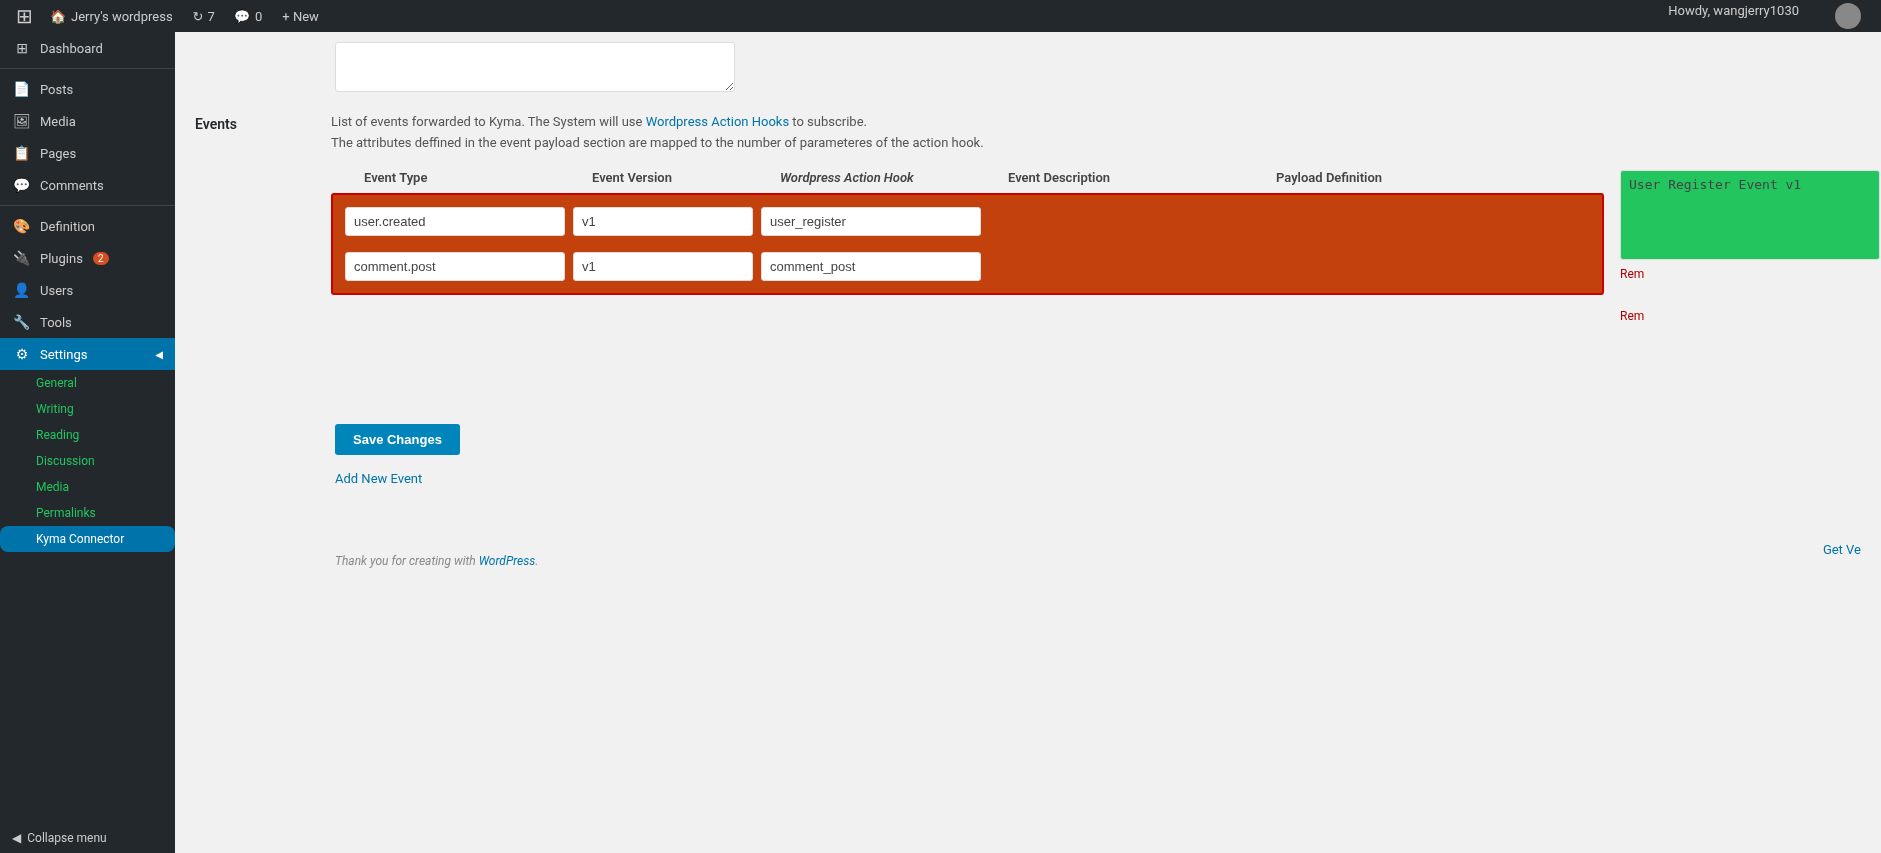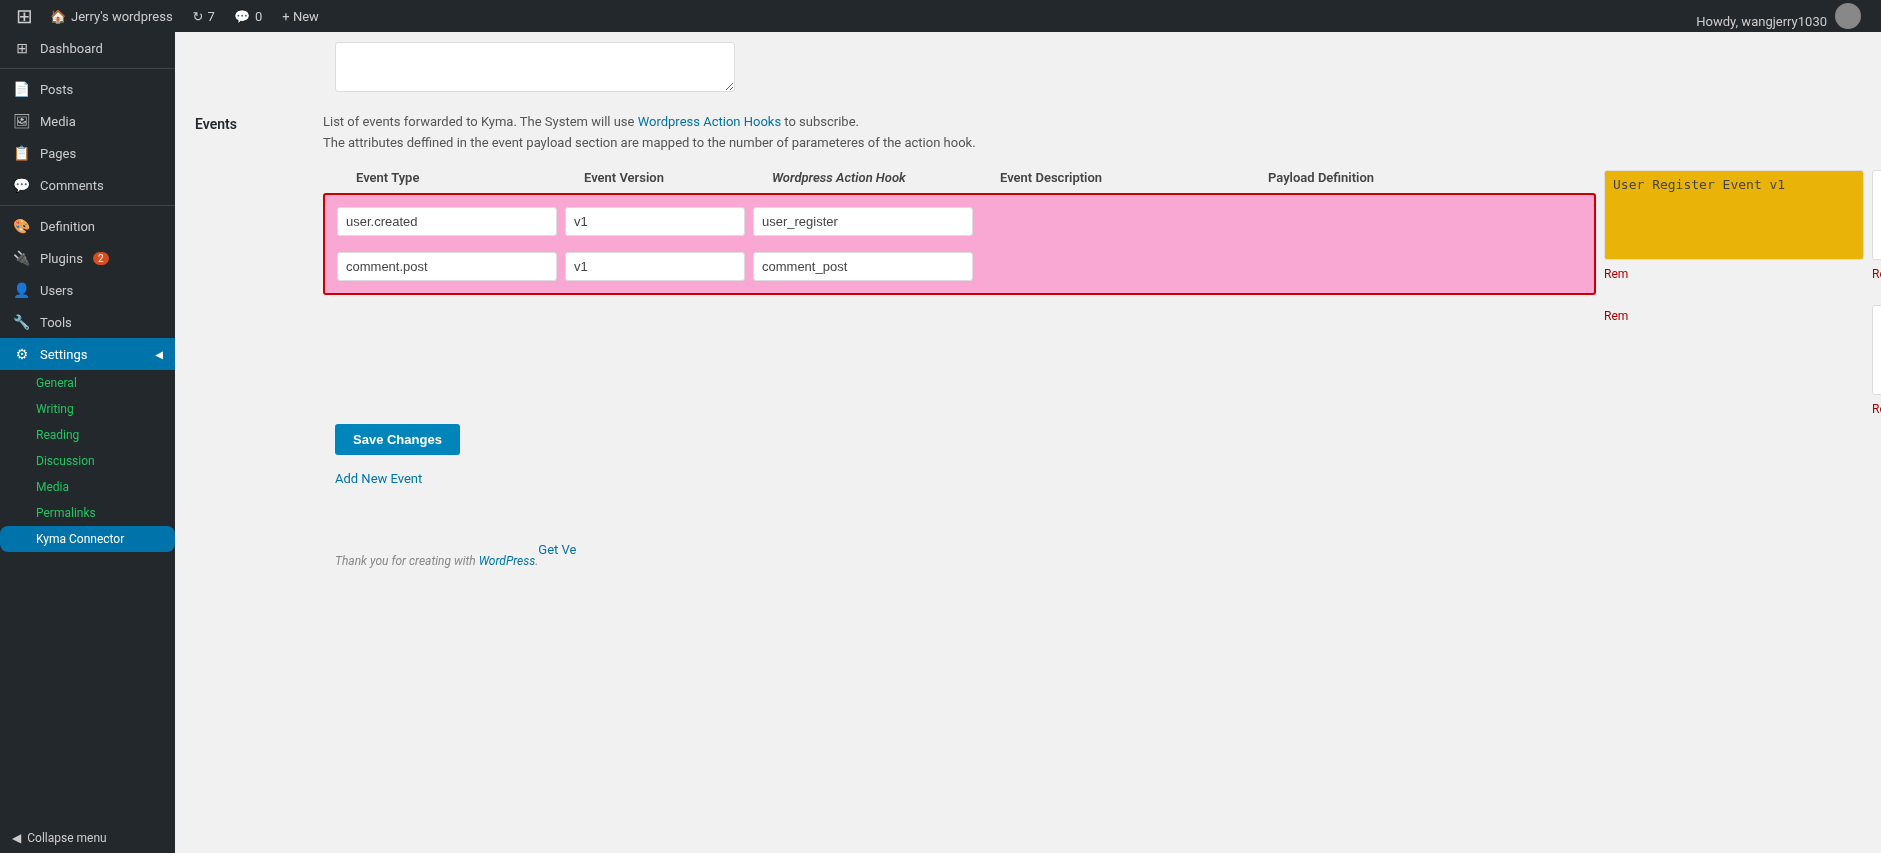--- a/index.html
+++ b/index.html
@@ -12,21 +12,21 @@
       height: 32px;
       display: flex;
       align-items: center;
       padding: 0 8px;
       gap: 0;
       flex-shrink: 0;
       z-index: 100;
     }
     .adminbar-logo { display: flex; align-items: center; padding: 0 8px; color: #ccc; font-size: 20px; }
     .adminbar-item { display: flex; align-items: center; padding: 0 10px; color: #ccc; font-size: 13px; gap: 4px; height: 32px; cursor: pointer; }
-    .adminbar-right { margin-left: auto; display: flex; align-items: flex-end; padding: 0 12px; color: #ccc; font-size: 13px; }
+    .adminbar-right { margin-left: auto; display: flex; align-items: flex-start; padding: 0 12px; color: #ccc; font-size: 13px; gap: 28px; }
 
     
     .wp-layout { display: flex; flex: 1; overflow: hidden; }
 
     
     #adminmenuwrap {
       width: 175px;
       background: #23282d;
       flex-shrink: 0;
       overflow-y: auto;
@@ -266,21 +266,21 @@
       <span>◀</span>
       <span>Collapse menu</span>
     </div>
   </div>
 
   <div id="wpcontent">
     <div style="padding: 10px 20px 20px 20px;">
 
       <textarea class="top-textarea" style="width: 400px; min-height: 50px; display: block; margin-bottom: 20px; border: 1px solid rgb(221, 221, 221); border-radius: 3px; padding: 6px 8px; resize: vertical;"></textarea>
 
-      <div style="display:flex; gap:8px; align-items:flex-start;">
+      <div style="display:flex; gap:16px; align-items:flex-start;">
         <div style="min-width:120px; padding-top:4px;">
           <span style="font-size:14px; font-weight:600; color:#23282d;">Events</span>
         </div>
         <div style="flex:1;">
 
           <div class="events-description">
             <span>List of events forwarded to Kyma. The System will use</span>
             <a href="#">Wordpress Action Hooks</a>
             <span>to subscribe.</span><br>
             <span>The attributes deffined in the event payload section are mapped to the number of parameteres of the action hook.</span>
@@ -288,21 +288,21 @@
 
           <div class="full-header-row">
             <span style="font-weight:600; font-size:13px;">Event Type</span>
             <span style="font-weight:600; font-size:13px;">Event Version</span>
             <span style="font-weight:600; font-size:13px;font-style:italic;">Wordpress Action Hook</span>
             <span style="font-weight:600; font-size:13px;">Event Description</span>
             <span style="font-weight:600; font-size:13px;">Payload Definition</span>
             <span></span>
           </div>
 
-          <div style="border:2px solid #cc0000; border-radius:3px; padding:12px 12px; background:#f9a8d4; margin-bottom:12px;">
+          <div style="border:2px solid #cc0000; border-radius:3px; padding:12px 12px; background:#c2410c; margin-bottom:12px;">
 
             <div style="display:grid; grid-template-columns:220px 180px 220px; gap:8px; margin-bottom:16px;">
               <input type="text" class="event-input" value="user.created" style="">
               <input type="text" class="event-input" value="v1" style="">
               <input type="text" class="event-input" value="user_register" style="">
             </div>
 
             <div style="display:grid; grid-template-columns:220px 180px 220px; gap:8px;">
               <input type="text" class="event-input" value="comment.post" style="">
               <input type="text" class="event-input" value="v1" style="">
@@ -311,21 +311,21 @@
           </div>
 
         </div>
 
         <div style="display:flex; flex-direction:column; gap:16px; min-width:560px;">
           <div style="display:flex; gap:0;">
           </div>
 
           <div style="display:flex; gap:8px; margin-top:42px;">
             <div style="width:260px;">
-              <textarea class="description-input" style="min-height: 90px; font-size: 13px; padding: 6px 8px; border: 1px solid rgb(221, 221, 221); border-radius: 3px; width: 100%; resize: none; background: #eab308;">User Register Event v1</textarea>
+              <textarea class="description-input" style="min-height: 90px; font-size: 13px; padding: 6px 8px; border: 1px solid rgb(221, 221, 221); border-radius: 3px; width: 100%; resize: none; background: #22c55e;">User Register Event v1</textarea>
               <a href="#" class="remove-link">Rem</a>
             </div>
             <div style="width:260px; position:relative;">
               <textarea class="event-textarea" style="min-height: 90px; font-size: 12px; padding: 6px 8px; border: 1px solid rgb(221, 221, 221); border-radius: 3px; width: 100%; resize: vertical; background: rgb(255, 255, 255); line-height: 1.4;">{"userId":
 {"type":"string","description":"Id of a User","title":"User uid"}}</textarea>
               <a href="#" class="remove-link">Rem</a>
             </div>
           </div>
 
           <div style="display:flex; gap:8px; margin-top:8px;">
@@ -341,21 +341,21 @@
         </div>
       </div>
 
       <div style="margin-left:140px; margin-top:8px;">
         <button class="save-btn">Save Changes</button>
       </div>
       <div style="margin-left:140px; margin-top:8px;">
         <a href="#" class="add-new-event-link">Add New Event</a>
       </div>
 
-      <div style="margin-left:140px; margin-top:24px; display:flex; justify-content:flex-start; align-items:center;">
+      <div style="margin-left:140px; margin-top:24px; display:flex; justify-content:space-between; align-items:center;">
         <div class="footer-text">
           <span>Thank you for creating with</span>
           <a href="#">WordPress</a>.
         </div>
         <a href="#" class="get-ve-link">Get Ve</a>
       </div>
 
     </div>
   </div>
 </div>

